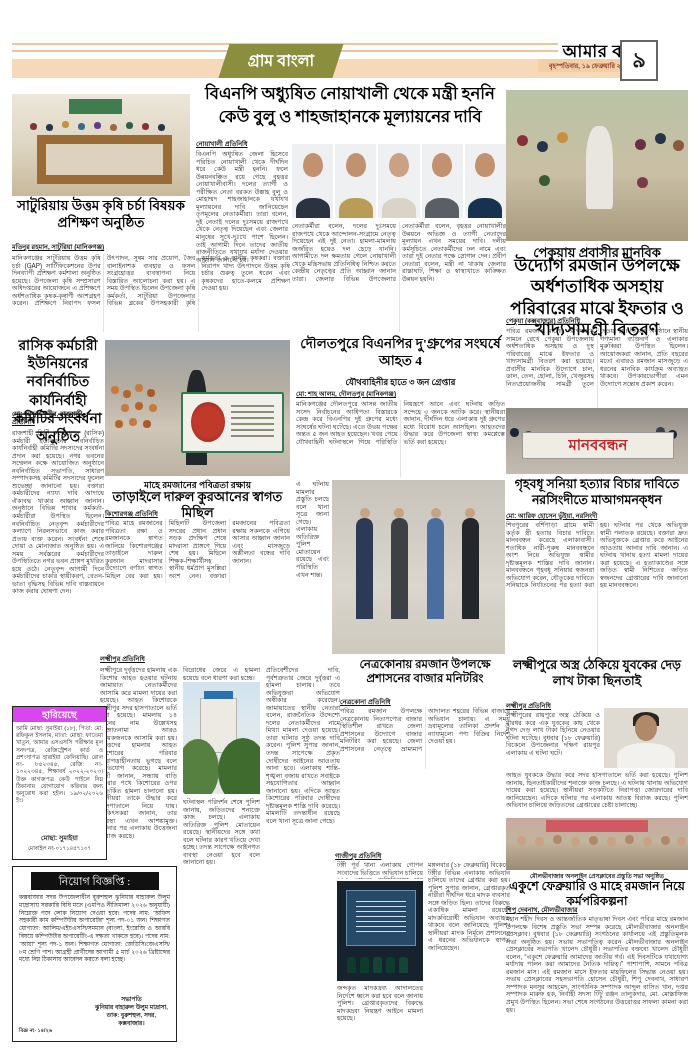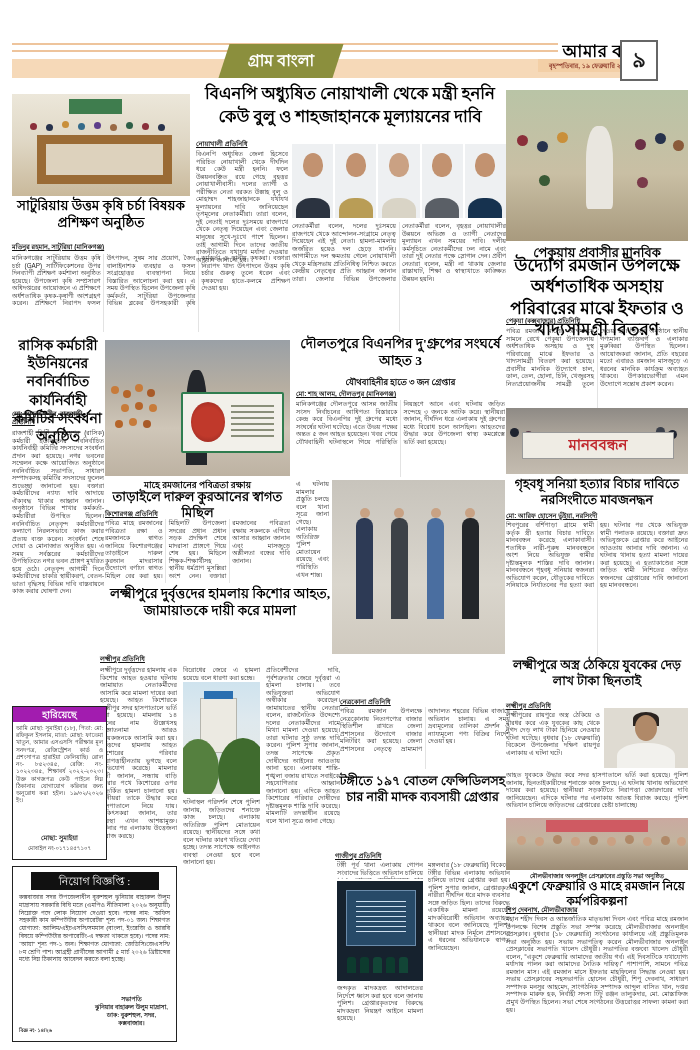--- a/index.html
+++ b/index.html
@@ -85,21 +85,21 @@
   .rob-t1{left:506px;top:711px;width:94px;height:58px;}
   .rob-t2{left:506px;top:771px;width:182px;height:46px;}
 
   .mou-cap{left:506px;top:871px;width:182px;font-size:6px;font-weight:bold;text-align:center;color:#222;}
   .mou-h{left:506px;top:879px;width:182px;font-size:12px;}
   .mou-by{left:506px;top:906px;width:182px;}
   .mou-body{left:506px;top:915px;width:182px;height:124px;}
 
   
   .lost-box{left:12px;top:706px;width:93px;height:152px;border:1px solid #222;background:#fff;}
-  .lost-title{display:block;background:#a21caf;color:#fff;font-size:9.5px;font-weight:bold;text-align:center;
+  .lost-title{display:block;background:#d946ef;color:#fff;font-size:9.5px;font-weight:bold;text-align:center;
       line-height:15px;height:15px;}
   .lost-body{font-size:5.8px;line-height:1.25;text-align:justify;padding:3px 3px 0 3px;color:#222;height:106px;overflow:hidden;}
   .lost-sig{display:block;text-align:center;font-size:6.5px;font-weight:bold;margin-top:2px;}
   .lost-phone{display:block;text-align:center;font-size:5.5px;margin-top:1px;}
 
   .job-box{left:12px;top:866px;width:163px;height:174px;border:1px solid #222;background:#fff;}
   .job-title{display:block;background:#111;color:#fff;font-size:11px;font-weight:normal;text-align:center;
       line-height:18px;height:18px;width:128px;margin:5px auto 3px auto;font-family:"Liberation Serif",serif;}
   .job-body{font-size:6px;line-height:1.3;text-align:justify;padding:1px 6px 0 6px;color:#222;height:104px;overflow:hidden;}
   .job-sig{position:absolute;right:8px;bottom:14px;text-align:center;font-size:6px;font-weight:bold;line-height:1.35;}
@@ -225,62 +225,61 @@
   <div class="photo p-march">
     <span class="crowd"></span>
     <span class="fig-dark"></span>
     <span class="banner"></span>
   </div>
   <div class="abs kicker tar-kick">মাহে রমজানের পবিত্রতা রক্ষায়</div>
   <div class="abs hl tar-h">তাড়াইলে দারুল কুরআনের স্বাগত মিছিল</div>
   <div class="abs byline tar-by">কিশোরগঞ্জ প্রতিনিধি</div>
   <div class="abs body-text cols3 tar-body">পবিত্র মাহে রমজানের পবিত্রতা রক্ষা ও রমজানকে স্বাগত জানিয়ে কিশোরগঞ্জের তাড়াইলে দারুল কুরআন মাদরাসার উদ্যোগে বর্ণাঢ্য স্বাগত মিছিল বের করা হয়। মিছিলটি উপজেলা সদরের প্রধান প্রধান সড়ক প্রদক্ষিণ শেষে মাদরাসা প্রাঙ্গণে গিয়ে শেষ হয়। মিছিলে শিক্ষক-শিক্ষার্থীসহ স্থানীয় ধর্মপ্রাণ মুসল্লিরা অংশ নেন। বক্তারা রমজানের পবিত্রতা রক্ষায় সকলকে এগিয়ে আসার আহ্বান জানান এবং মাসজুড়ে অশ্লীলতা বন্ধের দাবি জানান।</div>
 
-  <div class="abs hl dau-h">দৌলতপুরে বিএনপির দু'গ্রুপের সংঘর্ষে আহত 3</div>
+  <div class="abs hl dau-h">দৌলতপুরে বিএনপির দু'গ্রুপের সংঘর্ষে আহত 4</div>
   <div class="abs hl dau-sub">যৌথবাহিনীর হাতে ৩ জন গ্রেপ্তার</div>
   <div class="abs byline dau-by">মো: শাহ আলম, দৌলতপুর (মানিকগঞ্জ)</div>
   <div class="abs body-text cols2 dau-body">মানিকগঞ্জের দৌলতপুরে আসন্ন জাতীয় সংসদ নির্বাচনের আধিপত্য বিস্তারকে কেন্দ্র করে বিএনপির দুই গ্রুপের মধ্যে সংঘর্ষের ঘটনা ঘটেছে। এতে উভয় পক্ষের অন্তত ৫ জন আহত হয়েছেন। খবর পেয়ে যৌথবাহিনী ঘটনাস্থলে গিয়ে পরিস্থিতি নিয়ন্ত্রণে আনে এবং ঘটনায় জড়িত সন্দেহে ৩ জনকে আটক করে। স্থানীয়রা জানান, দীর্ঘদিন ধরে এলাকায় দুই গ্রুপের মধ্যে বিরোধ চলে আসছিল। আহতদের উদ্ধার করে উপজেলা স্বাস্থ্য কমপ্লেক্সে ভর্তি করা হয়েছে।</div>
   <div class="abs body-text dau-side">এ ঘটনায় মামলার প্রস্তুতি চলছে বলে থানা সূত্রে জানা গেছে। এলাকায় অতিরিক্ত পুলিশ মোতায়েন রয়েছে এবং পরিস্থিতি এখন শান্ত।</div>
   <div class="photo p-walk">
     <span class="fig f1"></span>
     <span class="fig f2"></span>
     <span class="fig f3"></span>
     <span class="fig f4"></span>
   </div>
 
-  <div class="abs hl lat-h">লক্ষ্মীপুরে দুর্বৃত্তদের হামলায় কিশোর আহত, জামায়াতকে দায়ী করে মামলা</div>
   <div class="abs byline lat-by">লক্ষ্মীপুর প্রতিনিধি</div>
   <div class="abs body-text lat-c1">লক্ষ্মীপুরে দুর্বৃত্তদের হামলায় এক কিশোর আহত হওয়ার ঘটনায় জামায়াত নেতাকর্মীদের আসামি করে মামলা দায়ের করা হয়েছে। আহত কিশোরকে লক্ষ্মীপুর সদর হাসপাতালে ভর্তি করা হয়েছে। মামলায় ১৪ জনের নাম উল্লেখসহ অজ্ঞাতনামা আরও কয়েকজনকে আসামি করা হয়। দুর্বৃত্তদের হামলায় আহত কিশোরের পরিবার নিরাপত্তাহীনতায় ভুগছে বলে অভিযোগ করেছে। মামলার বাদী জানান, সন্ধ্যায় বাড়ি ফেরার পথে কিশোরের ওপর অতর্কিত হামলা চালানো হয়। স্থানীয়রা তাকে উদ্ধার করে হাসপাতালে নিয়ে যায়। চিকিৎসকরা জানান, তার অবস্থা এখন আশঙ্কামুক্ত। ঘটনার পর এলাকায় উত্তেজনা বিরাজ করছে।</div>
   <div class="abs body-text lat-c2t">বিরোধের জেরে এ হামলা হয়েছে বলে ধারণা করা হচ্ছে।</div>
   <div class="photo p-building">
     <span class="bld"></span>
     <span class="tree1"></span>
     <span class="tree2"></span>
   </div>
   <div class="abs body-text lat-c2b">ঘটনাস্থল পরিদর্শন শেষে পুলিশ জানায়, জড়িতদের শনাক্তে কাজ চলছে। এলাকায় অতিরিক্ত পুলিশ মোতায়েন রয়েছে। স্থানীয়দের সঙ্গে কথা বলে ঘটনার কারণ খতিয়ে দেখা হচ্ছে। তদন্ত সাপেক্ষে আইনগত ব্যবস্থা নেওয়া হবে বলে জানানো হয়।</div>
   <div class="abs body-text lat-c3">প্রতিবেশীদের দাবি, পূর্বশত্রুতার জেরে দুর্বৃত্তরা এ হামলা চালায়। তবে অভিযুক্তরা অভিযোগ অস্বীকার করেছেন। জামায়াতের স্থানীয় নেতারা বলেন, রাজনৈতিক উদ্দেশ্যে দলের নেতাকর্মীদের নামে মিথ্যা মামলা দেওয়া হয়েছে। তারা ঘটনার সুষ্ঠু তদন্ত দাবি করেন। পুলিশ সুপার জানান, তদন্ত সাপেক্ষে প্রকৃত দোষীদের আইনের আওতায় আনা হবে। এলাকায় শান্তি-শৃঙ্খলা বজায় রাখতে সবাইকে সহযোগিতার আহ্বান জানানো হয়। এদিকে আহত কিশোরের পরিবার দোষীদের দৃষ্টান্তমূলক শাস্তি দাবি করেছে। মামলাটি তদন্তাধীন রয়েছে বলে থানা সূত্রে জানা গেছে।</div>
 
+  <div class="abs hl net-h">নেত্রকোনায় রমজান উপলক্ষে প্রশাসনের বাজার মনিটরিং</div>
   <div class="abs byline net-by">নেত্রকোনা প্রতিনিধি</div>
   <div class="abs body-text cols2 net-body">পবিত্র রমজান উপলক্ষে নেত্রকোনায় নিত্যপণ্যের বাজার স্থিতিশীল রাখতে জেলা প্রশাসনের উদ্যোগে বাজার মনিটরিং করা হয়েছে। জেলা প্রশাসনের নেতৃত্বে ভ্রাম্যমাণ আদালত শহরের বিভিন্ন বাজারে অভিযান চালায়। এ সময় দ্রব্যমূল্যের তালিকা প্রদর্শন ও ন্যায্যমূল্যে পণ্য বিক্রির নির্দেশ দেওয়া হয়।</div>
 
-  <div class="abs hl ton-h">টঙ্গীতে ১৯৭ বোতল ফেন্সিডিলসহ চার নারী মাদক ব্যবসায়ী গ্রেপ্তার</div>
   <div class="abs byline ton-by">গাজীপুর প্রতিনিধি</div>
   <div class="abs body-text ton-lt">টঙ্গী পূর্ব থানা এলাকায় গোপন সংবাদের ভিত্তিতে অভিযান চালিয়ে ১৯৭ বোতল ফেন্সিডিলসহ চার নারী মাদক ব্যবসায়ীকে গ্রেপ্তার করেছে পুলিশ।</div>
   <div class="photo p-evidence">
     <span class="board"></span>
     <span class="bottles"></span>
   </div>
   <div class="abs body-text ton-lb">জব্দকৃত মাদকদ্রব্য আদালতের নির্দেশে ধ্বংস করা হবে বলে জানায় পুলিশ। গ্রেপ্তারকৃতদের বিরুদ্ধে মাদকদ্রব্য নিয়ন্ত্রণ আইনে মামলা হয়েছে।</div>
   <div class="abs body-text ton-r">মঙ্গলবার (১৮ ফেব্রুয়ারি) বিকেলে টঙ্গীর বিভিন্ন এলাকায় অভিযান চালিয়ে তাদের গ্রেপ্তার করা হয়। পুলিশ সুপার জানান, গ্রেপ্তারকৃত নারীরা দীর্ঘদিন ধরে মাদক ব্যবসার সঙ্গে জড়িত ছিল। তাদের বিরুদ্ধে একাধিক মামলা রয়েছে। মাদকবিরোধী অভিযান অব্যাহত থাকবে বলে জানিয়েছে পুলিশ। স্থানীয়রা মাদক নির্মূলে প্রশাসনের এ ধরনের অভিযানকে স্বাগত জানিয়েছেন।</div>
 
   <div class="photo p-manob">
     <span class="dots"></span>
     <span class="banner">মানববন্ধন</span>
   </div>
-  <div class="abs hl nar-h">গৃহবধূ সনিয়া হত্যার বিচার দাবিতে নরসিংদীতে মাবজনদ্ধন</div>
+  <div class="abs hl nar-h">গৃহবধূ সনিয়া হত্যার বিচার দাবিতে নরসিংদীতে মাআগমনক্ধন</div>
   <div class="abs byline nar-by">মো: আরিফ হোসেন ভুঁইয়া, নরসিংদী</div>
   <div class="abs body-text cols2 nar-body">শিবপুরের বর্শিপাড়া গ্রামে স্বামী কর্তৃক স্ত্রী হত্যার বিচার দাবিতে মানববন্ধন করেছে এলাকাবাসী। শতাধিক নারী-পুরুষ মানববন্ধনে অংশ নিয়ে অভিযুক্ত স্বামীর দৃষ্টান্তমূলক শাস্তির দাবি জানান। মানববন্ধনে গৃহবধূ সনিয়ার স্বজনরা অভিযোগ করেন, যৌতুকের দাবিতে সনিয়াকে নির্যাতনের পর হত্যা করা হয়। ঘটনার পর থেকে অভিযুক্ত স্বামী পলাতক রয়েছে। বক্তারা দ্রুত অভিযুক্তকে গ্রেপ্তার করে আইনের আওতায় আনার দাবি জানান। এ ঘটনায় থানায় হত্যা মামলা দায়ের করা হয়েছে। এ হত্যাকাণ্ডের সঙ্গে জড়িত স্বামী নিশিতের জড়িত স্বজনদের গ্রেপ্তারের দাবি জানানো হয় মানববন্ধনে।</div>
 
   <div class="abs hl rob-h">লক্ষ্মীপুরে অস্ত্র ঠেকিয়ে যুবকের দেড় লাখ টাকা ছিনতাই</div>
   <div class="abs byline rob-by">লক্ষ্মীপুর প্রতিনিধি</div>
   <div class="abs body-text rob-t1">লক্ষ্মীপুরের রায়পুরে অস্ত্র ঠেকিয়ে ও মারধর করে এক যুবকের কাছ থেকে নগদ দেড় লাখ টাকা ছিনিয়ে নেওয়ার ঘটনা ঘটেছে। বুধবার (১৮ ফেব্রুয়ারি) বিকেলে উপজেলার দক্ষিণ রায়পুর এলাকায় এ ঘটনা ঘটে।</div>
   <div class="photo p-young">
     <span class="hair"></span>
     <span class="head"></span>
     <span class="shirt"></span>

